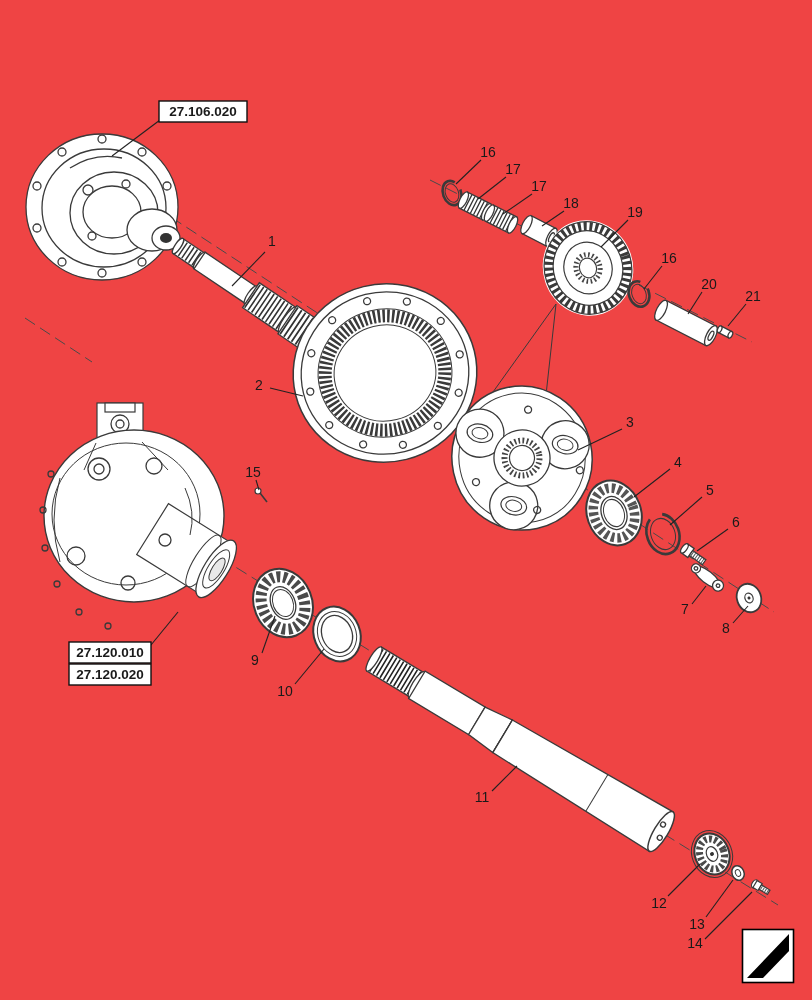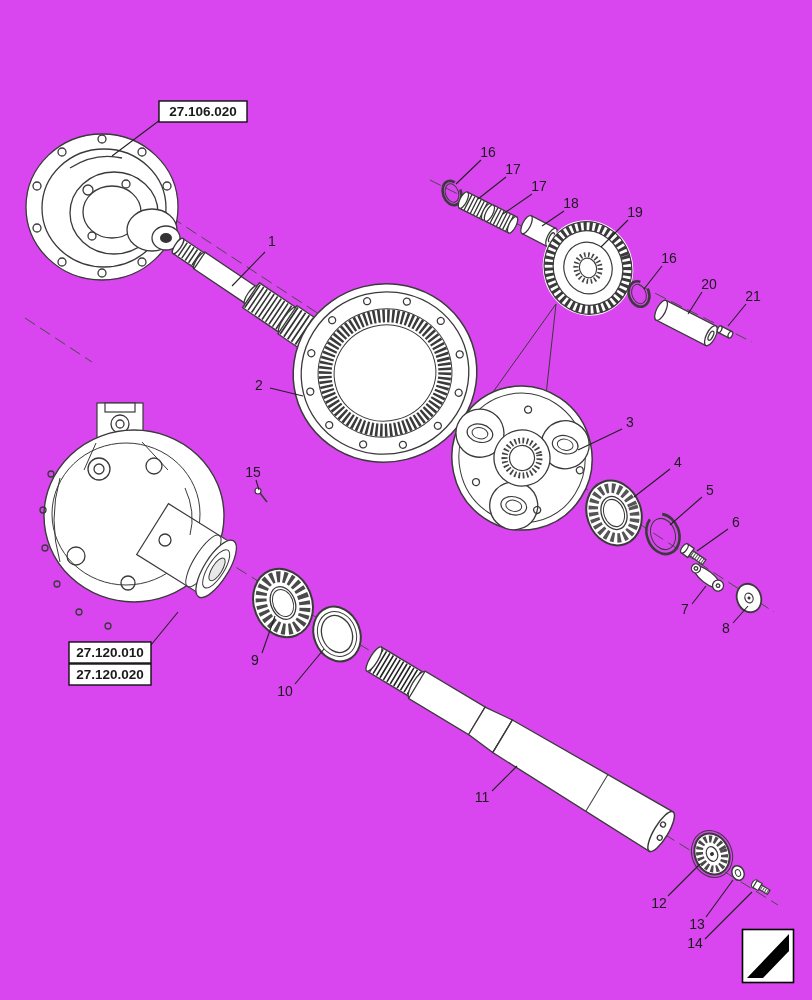--- a/index.html
+++ b/index.html
@@ -1,17 +1,17 @@
 <!DOCTYPE html>
 <html><head>
 <meta charset="utf-8">
 <title>Exploded Parts Diagram</title>
 <style>
   html,body{margin:0;padding:0;background:#ffffff;}
-  .page{width:812px;height:1000px;background:#d946ef;position:relative;overflow:hidden;}
+  .page{width:812px;height:1000px;background:#ef4444;position:relative;overflow:hidden;}
   svg{display:block;}
   svg text{font-family:"Liberation Sans", sans-serif;fill:#1a1a1a;stroke:none;}
   .callout-num{font-size:14px;font-weight:400;}
   .ref-label{font-size:13.5px;font-weight:700;}
   .cl{stroke:#4a4a4a;stroke-width:1;stroke-dasharray:12 6;fill:none;}
   .leader{stroke:#222;stroke-width:1.1;fill:none;}
   .refbox{fill:#ffffff;stroke:#111;stroke-width:1.4;}
 </style>
 </head>
 <body>

